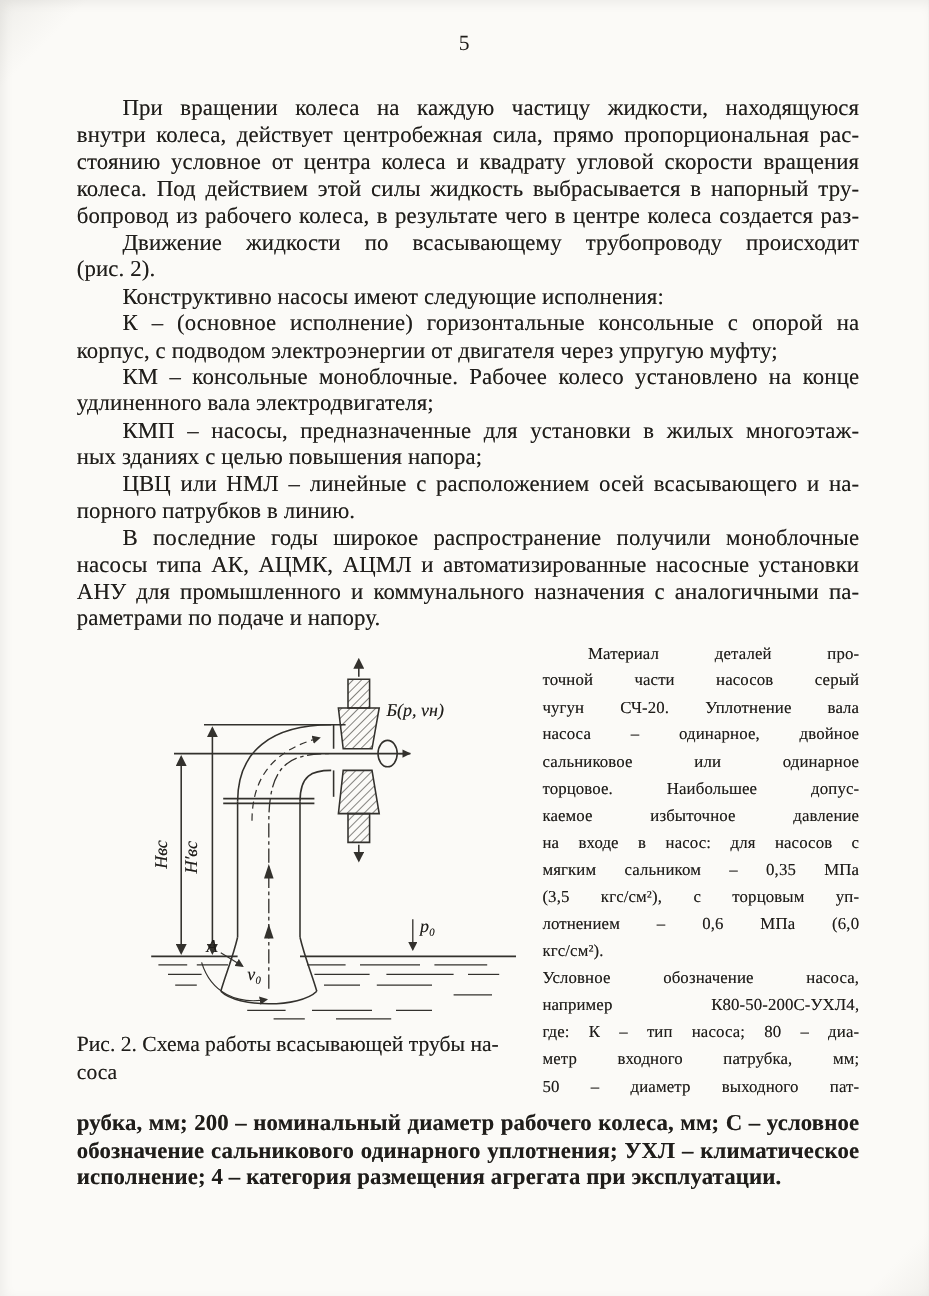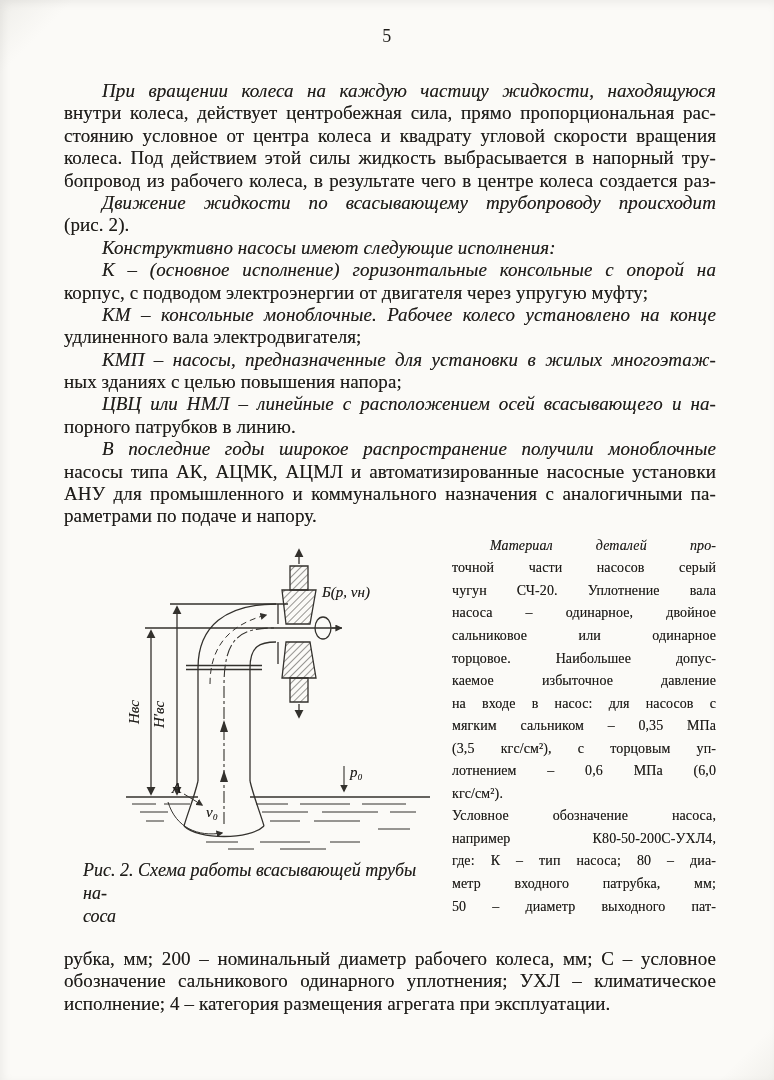--- a/index.html
+++ b/index.html
@@ -16,33 +16,33 @@
     font-size:18px;letter-spacing:.5px;
   }
   .content{position:absolute;top:80px;left:64px;width:652px;}
   .line{
     font-size:19px;line-height:22.4px;height:22.4px;
     text-align:justify;text-align-last:justify;
     overflow:hidden;letter-spacing:.1px;
     text-shadow:0 0 .5px rgba(30,28,24,.55);
   }
   .line.last{text-align-last:left;}
-  .para.indent .line:first-child{text-indent:38px;font-style:italic;}
+  .para.indent .line:first-child{text-indent:38px;}
   .fig-row{display:flex;margin-top:6px;}
   .fig-left{width:388px;flex:0 0 388px;}
   .fig-box{margin-left:34px;margin-top:2px;}
   .fig-box svg{display:block;color:#33312d;}
-  .figure-caption{margin-left:19px;margin-top:5px;width:356px;font-style:italic;}
+  .figure-caption{margin-top:5px;width:356px;}
   .cap-line{
     font-size:18px;line-height:23px;text-align:left;
     text-shadow:0 0 .5px rgba(30,28,24,.5);
   }
   .right-col{width:264px;flex:0 0 264px;padding-top:1px;}
   .right-col .line{font-size:14px;line-height:22.55px;height:22.55px;}
-  .bottom-text{margin-top:20px;}
+  .bottom-text{margin-top:8px;font-weight:bold;}
   svg text{
     font-family:"Liberation Serif","DejaVu Serif",serif;
     font-style:italic;fill:var(--ink);
     text-shadow:0 0 .4px rgba(30,28,24,.5);
   }
 </style>
 </head>
 <body>
 
 <div class="page">

